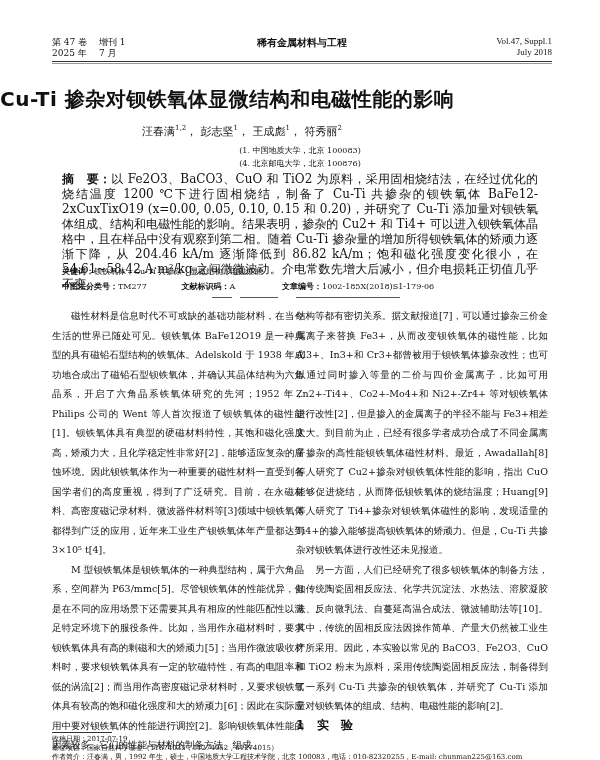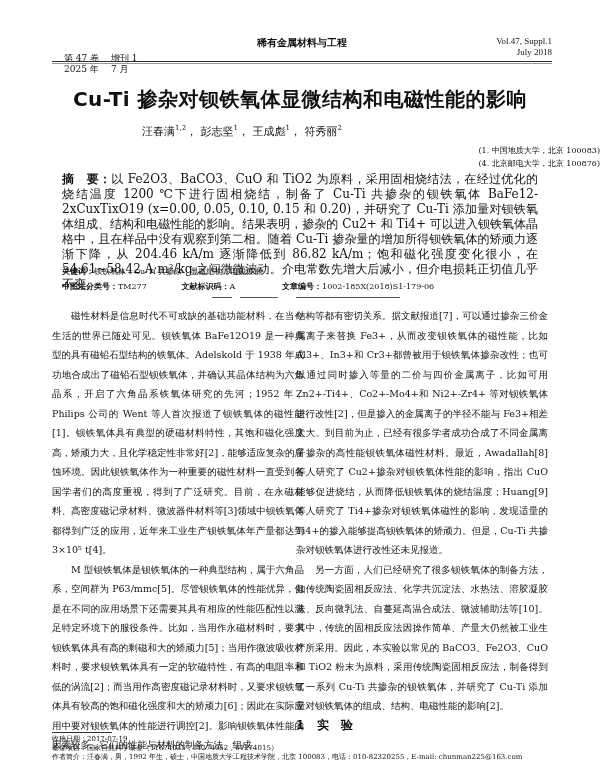--- a/index.html
+++ b/index.html
@@ -1,30 +1,30 @@
 <!DOCTYPE html>
 <html><head>
 <meta charset="utf-8">
 <style>
   html, body { margin: 0; padding: 0; background: #ffffff; }
   body { width: 600px; height: 760px; position: relative; overflow: hidden; color: #111; font-family: "DejaVu Serif", serif; }
   .hdr { position: absolute; top: 36px; left: 52px; width: 500px; height: 28px; font-size: 9px; }
-  .hdr .l1, .hdr .l2 { position: absolute; left: 12px; margin-top: 16px; }
+  .hdr .l1, .hdr .l2 { position: absolute; left: 0; }
   .hdr .l1 { top: 0; } .hdr .l2 { top: 11px; }
   .hdr .l1 span, .hdr .l2 span { display: inline-block; }
   .hdr .c1 { position: absolute; left: 0; width: 500px; top: 0; text-align: center; font-size: 10px; font-weight: bold; }
   .hdr .c2 { position: absolute; left: 0; width: 500px; top: 12px; text-align: center; font-size: 7.5px; font-family: "Liberation Serif", serif; }
   .hdr .r1, .hdr .r2 { position: absolute; right: 0; text-align: right; font-family: "Liberation Serif", serif; font-size: 9px; }
   .hdr .r1 { top: 0; } .hdr .r2 { top: 11px; }
   .hdr-rule { position: absolute; top: 61px; left: 52px; width: 500px; height: 1px; background: #333; }
   .hdr-rule2 { position: absolute; top: 63px; left: 52px; width: 500px; height: 1px; background: #999; }
-  .title { position: absolute; top: 86px; left: 0; width: 600px; text-align: center; font-size: 20px; font-weight: bold; font-family: "DejaVu Sans", sans-serif; letter-spacing: 0.5px; }
+  .title { position: absolute; top: 86px; left: 0; width: 600px; font-size: 20px; font-weight: bold; font-family: "DejaVu Sans", sans-serif; letter-spacing: 0.5px; }
   .authors { position: absolute; top: 124px; left: 0; width: 484px; text-align: center; font-size: 11px; }
   .authors sup { font-size: 7px; }
-  .affil { position: absolute; left: 0; width: 600px; text-align: right; font-size: 8px; }
+  .affil { position: absolute; left: 0; width: 600px; text-align: center; font-size: 8px; }
   .abstract { position: absolute; top: 172px; left: 62px; width: 476px; font-size: 12px; line-height: 15px; text-align: justify; }
   .abstract b { font-weight: bold; }
   .meta { position: absolute; left: 62px; width: 480px; font-size: 8px; }
   .meta span { display: inline-block; }
   .sep { position: absolute; top: 297px; height: 1px; background: #555; }
   .col { position: absolute; top: 306px; width: 252px; font-size: 9.5px; line-height: 19.5px; text-align: justify; }
   .col p { margin: 0; text-indent: 2em; }
   .col p.noindent { text-indent: 0; }
   .sec { font-family: "DejaVu Sans", sans-serif; font-weight: bold; font-size: 12px; }
   .fn-rule { position: absolute; top: 732px; left: 52px; width: 60px; height: 1px; background: #333; }

